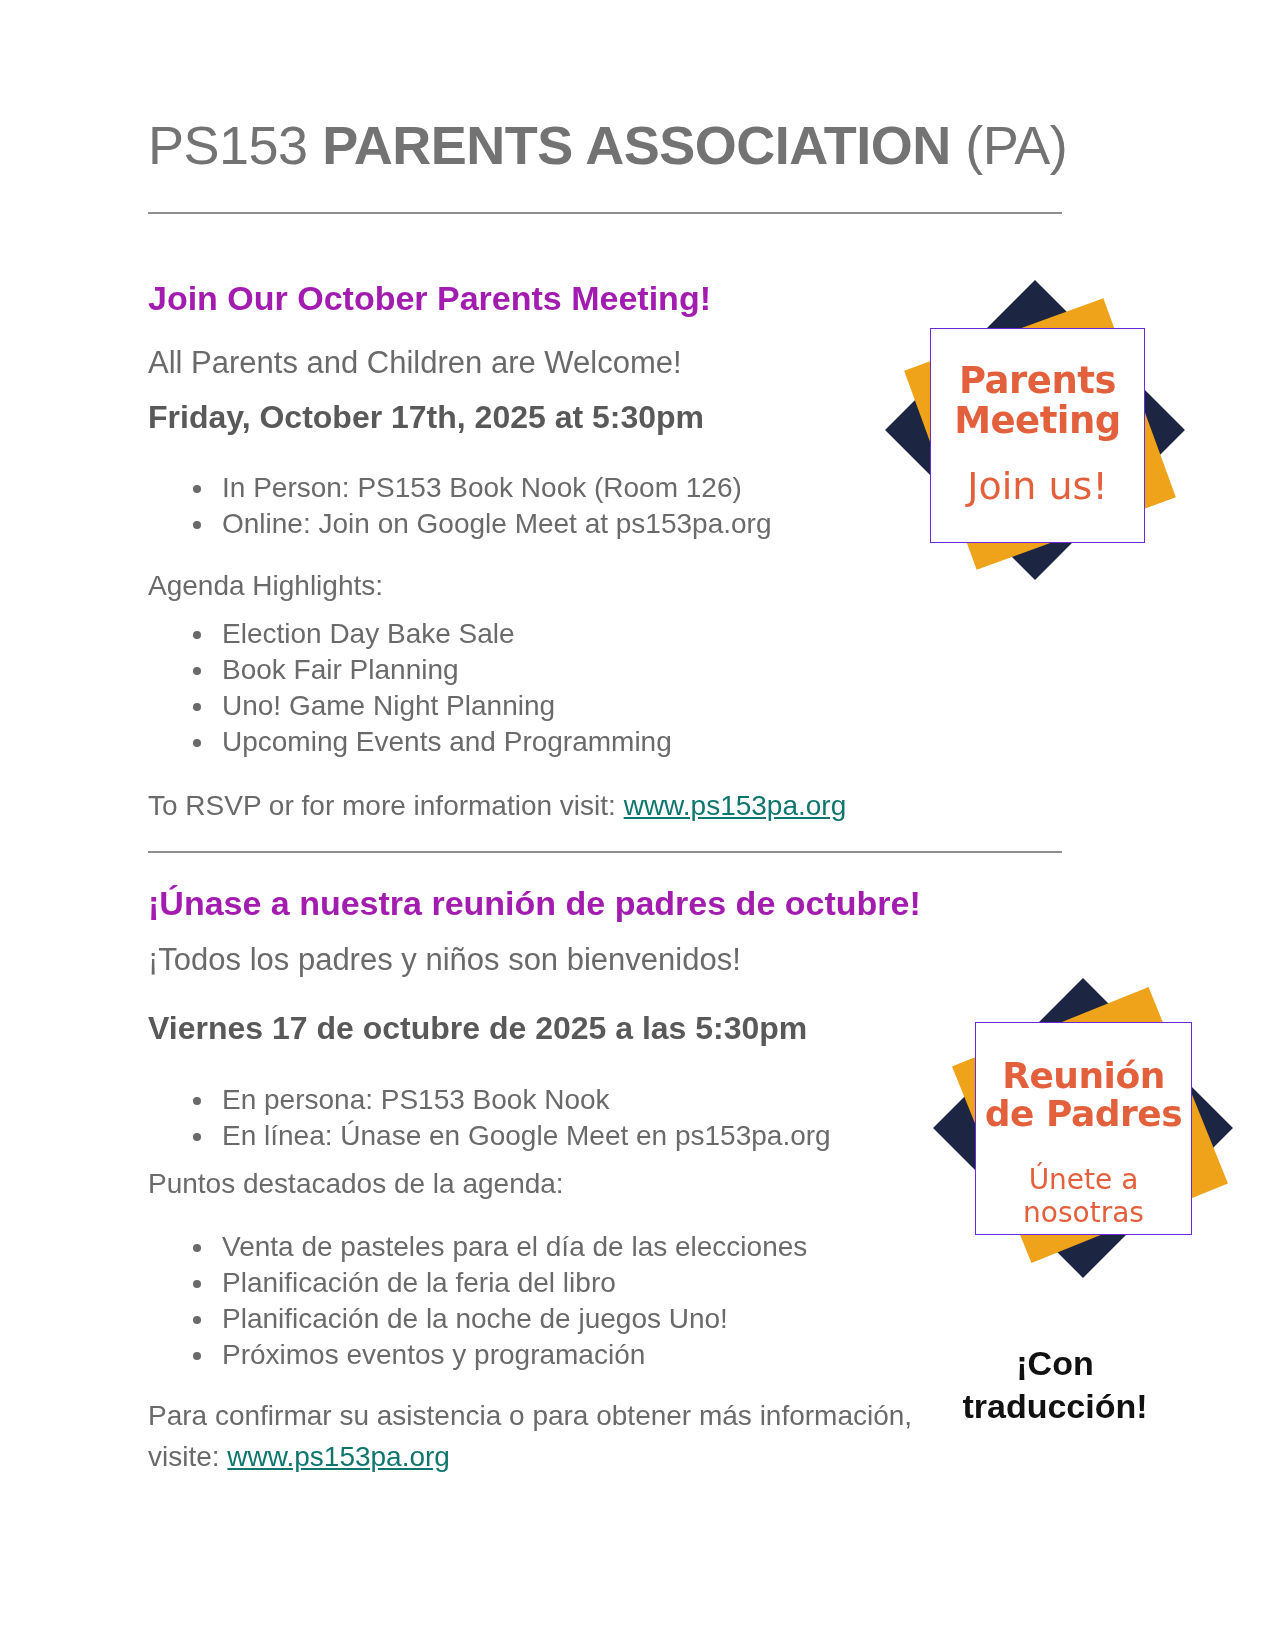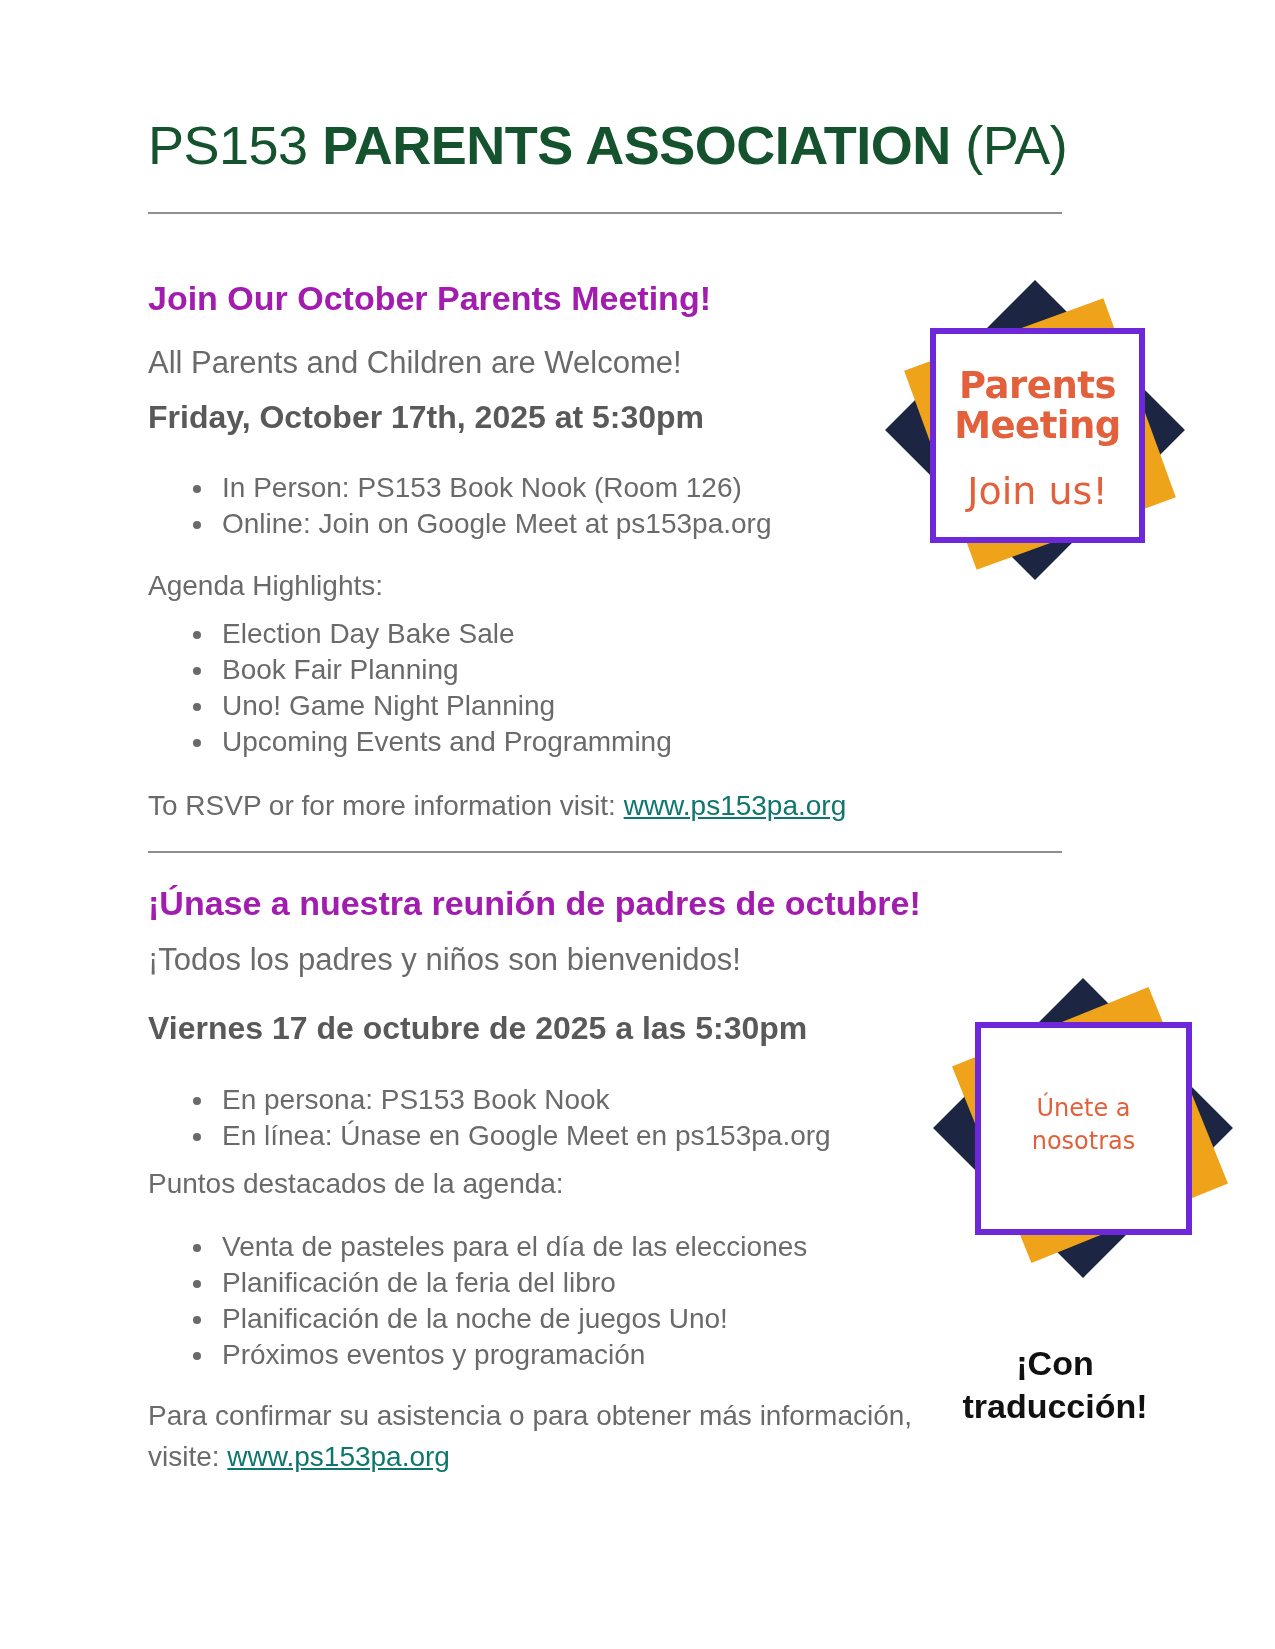--- a/index.html
+++ b/index.html
@@ -12,21 +12,21 @@
     font-family: "Liberation Sans", sans-serif;
     overflow: hidden;
   }
 
   .abs { position: absolute; }
 
   
   .doc-title {
     left: 148px; top: 112px; width: 930px;
     font-size: 54px; line-height: 66px;
-    color: #14532d; letter-spacing: -0.5px; white-space: nowrap;
+    color: #737373; letter-spacing: -0.5px; white-space: nowrap;
   }
   .t-reg  { font-weight: 400; }
   .t-bold { font-weight: 700; }
 
   .divider {
     left: 148px; width: 914px; height: 2px;
     background: #8f8f8f;
   }
   .divider-1 { top: 212px; }
   .divider-2 { top: 851px; }
@@ -56,33 +56,33 @@
   .sq { position: absolute; width: 212px; height: 212px; }
   .navy  { background: #1c2541; }
   .amber { background: #eea31b; }
   .rot45   { transform: rotate(45deg); }
   .rot-20  { transform: rotate(-20deg); }
   .rot-22  { transform: rotate(-22deg); }
 
   .card {
     position: absolute;
     background: #ffffff;
-    border: 6px solid #6d28d9;
+    border: 1px solid #6d28d9;
     box-sizing: border-box;
     text-align: center;
     font-family: "DejaVu Sans", sans-serif;
     color: #e2613c;
   }
   .card-1 { left: 930px; top: 328px; width: 215px; height: 215px; padding-top: 32px; }
   .card-2 { left: 975px; top: 1022px; width: 217px; height: 213px; padding-top: 34px; }
 
   .card-1 .card-title { font-size: 37px; line-height: 40px; font-weight: 600; letter-spacing: -0.5px; }
   .card-1 .card-cta   { margin-top: 28px; font-size: 38px; line-height: 34px; font-weight: 500; }
   .card-2 .card-title { font-size: 36px; line-height: 38px; font-weight: 600; letter-spacing: -0.5px; }
-  .card-2 .card-cta   { margin-top: 30px; font-size: 24px; line-height: 33px; font-weight: 500; }
+  .card-2 .card-cta   { margin-top: 30px; font-size: 28px; line-height: 33px; font-weight: 500; }
 
   .note {
     left: 920px; top: 1342px; width: 270px;
     text-align: center;
     font-size: 34px; line-height: 43px; font-weight: 700;
     color: #111111;
   }
 </style>
 </head>
 <body>
@@ -148,20 +148,24 @@
     <div class="card-title">
       <div>Parents</div>
       <div>Meeting</div>
     </div>
     <div class="card-cta">Join us!</div>
   </div>
 
   <div class="sq navy rot45" style="left:977px; top:1022px;"></div>
   <div class="sq amber rot-22" style="left:984px; top:1019px;"></div>
   <div class="card card-2">
+    <div class="card-title">
+      <div>Reunión</div>
+      <div>de Padres</div>
+    </div>
     <div class="card-cta">
       <div>Únete a</div>
       <div>nosotras</div>
     </div>
   </div>
 
   <div class="abs note">
     <div>¡Con</div>
     <div>traducción!</div>
   </div>

